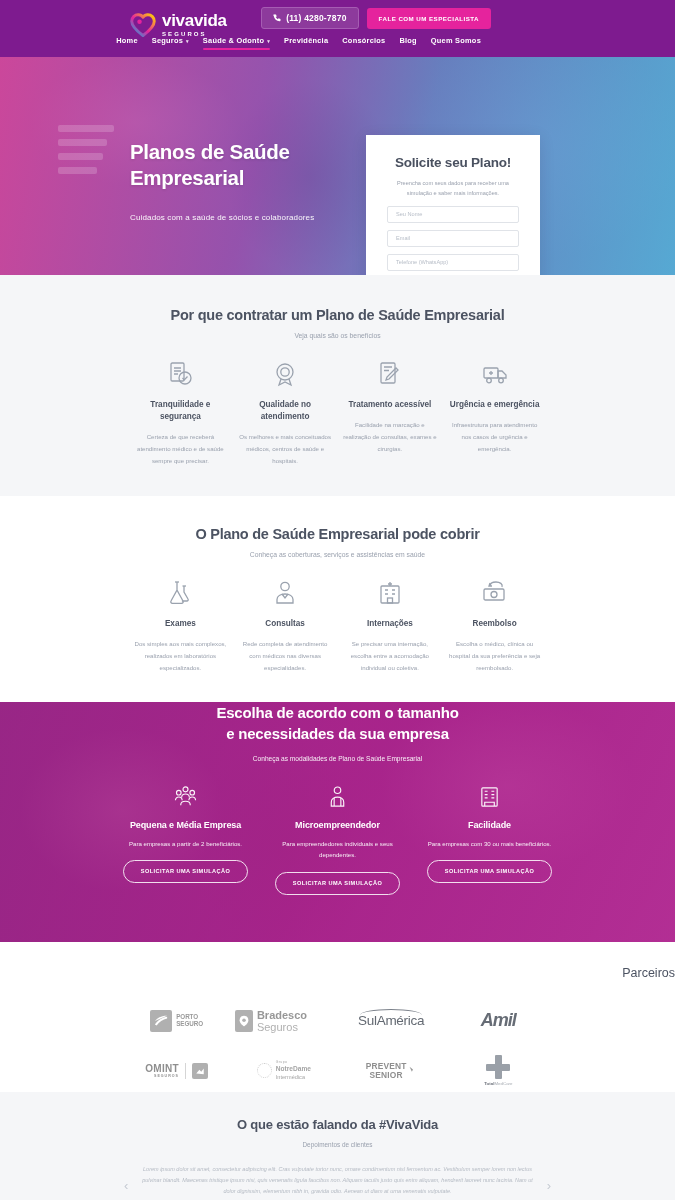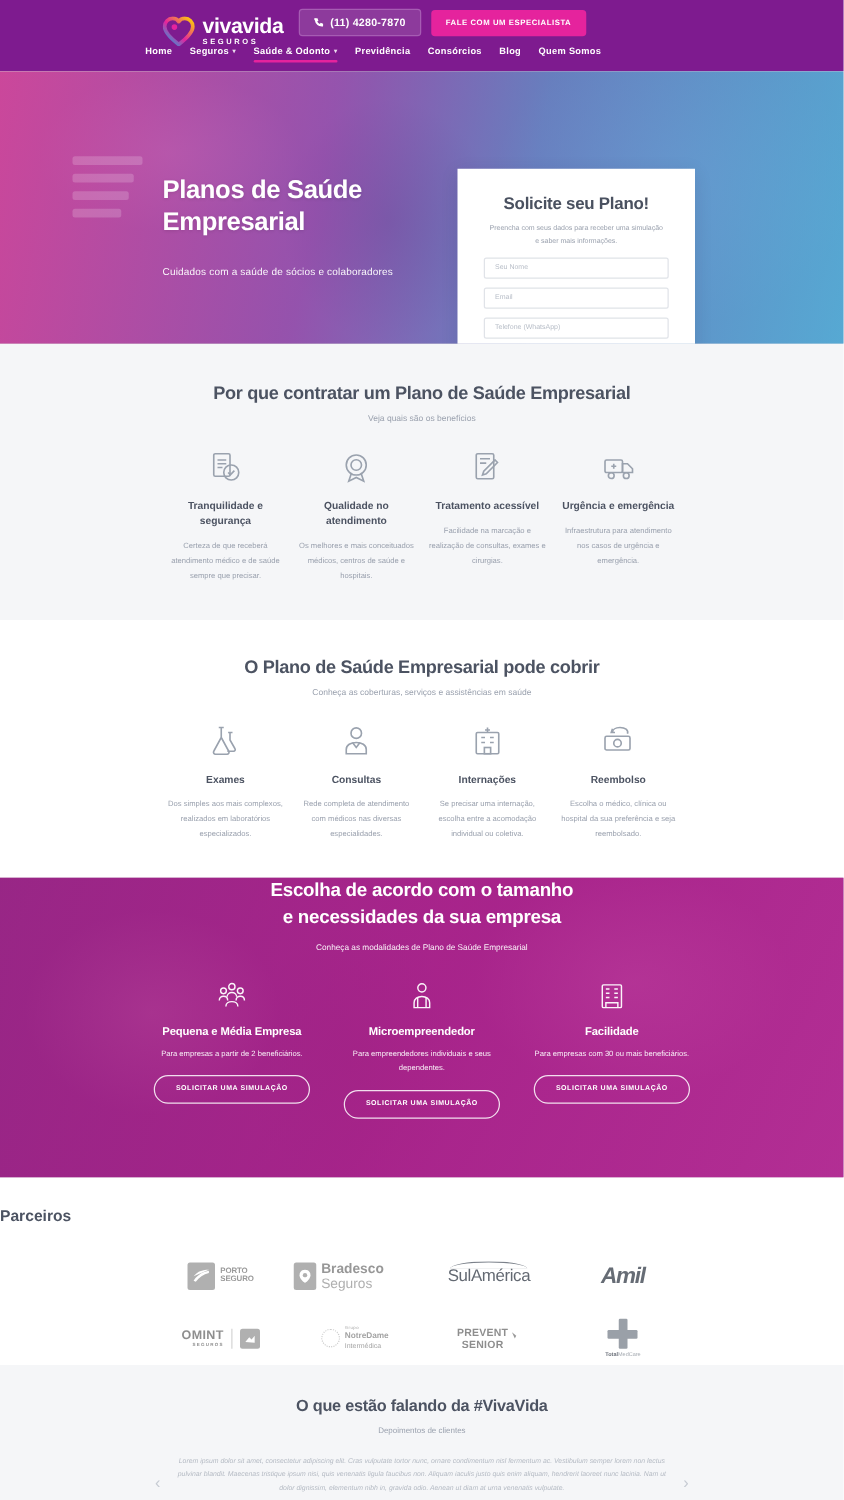--- a/index.html
+++ b/index.html
@@ -6,21 +6,21 @@
   body{width:675px;height:1200px;font-family:"Liberation Sans",sans-serif;background:#fff;overflow:hidden;color:#5b6270}
 
   
   .header{height:57px;background:#7e1b8f;position:relative;display:flex;align-items:flex-start;}
   .hdr-inner{width:611px;position:relative;height:57px}
   .logo{position:absolute;left:130px;top:12px;display:flex;align-items:center;gap:6px}
   .logo-mark{width:26px;height:24px}
   .logo-txt{display:flex;flex-direction:column;line-height:1}
   .logo-name{font-size:17px;font-weight:bold;color:#fff;letter-spacing:-.3px}
   .logo-sub{font-size:6px;color:#fff;letter-spacing:2.1px;margin-top:2px;font-weight:bold}
-  .hdr-right{position:absolute;right:142px;top:7px;display:flex;gap:8px;align-items:center}
+  .hdr-right{position:absolute;right:120px;top:7px;display:flex;gap:8px;align-items:center}
   .phone-btn{background:#8d3a9c;border:1px solid #a65cb3;border-radius:3px;color:#fff;font-size:8.5px;font-weight:bold;
              padding:5px 11px;display:flex;align-items:center;gap:5px;letter-spacing:.2px;cursor:pointer}
   .phone-btn svg{width:8px;height:8px;fill:#fff}
   .spec-btn{background:#e5239d;border-radius:3px;color:#fff;font-size:6.2px;font-weight:bold;padding:7px 12px;
             letter-spacing:.45px;cursor:pointer;border:none}
   .nav{position:absolute;right:130px;top:36px;display:flex;gap:14px;align-items:center}
   .nav-item{color:#fff;font-size:7.4px;font-weight:bold;letter-spacing:.25px;cursor:pointer;position:relative;
             padding-bottom:5px;display:flex;align-items:center;gap:3px;white-space:nowrap}
   .nav-item .caret{font-size:5px;opacity:.85}
   .nav-item.active::after{content:"";position:absolute;left:0;right:0;bottom:0;height:2px;background:#e5239d;border-radius:2px}
@@ -39,21 +39,21 @@
   .hero-lines i{display:block;height:7px;background:#fff;border-radius:2px;margin-bottom:7px;opacity:.55}
   .hero-lines i:nth-child(2){width:88%}
   .hero-lines i:nth-child(3){width:80%}
   .hero-lines i:nth-child(4){width:70%}
   .hero-copy{position:absolute;left:130px;top:82px;color:#fff}
   .hero-title{font-size:20.5px;font-weight:bold;line-height:1.28;letter-spacing:-.3px;
               text-shadow:0 1px 3px rgba(0,0,0,.12)}
   .hero-sub{font-size:8px;margin-top:22px;letter-spacing:.15px;opacity:.95}
 
   
-  .form-card{position:absolute;left:366px;top:78px;width:190px;background:#fff;padding:20px 21px 24px;
+  .form-card{position:absolute;left:366px;top:78px;width:174px;background:#fff;padding:20px 21px 24px;
              box-shadow:0 3px 14px rgba(40,20,60,.13);z-index:5}
   .form-title{font-size:13.5px;font-weight:bold;color:#4a5160;text-align:center;letter-spacing:-.2px}
   .form-desc{font-size:5.6px;color:#9aa1ae;text-align:center;line-height:1.75;margin-top:9px;padding:0 4px}
   .fld{width:100%;height:17px;border:1px solid #e0e3e8;border-radius:2px;margin-top:7px;background:#fff;
        font-size:5.6px;color:#b7bdc7;padding:0 8px;font-family:inherit;display:flex;align-items:center;cursor:text}
 
   
   .sec{padding:0 0;}
   .sec-gray{background:#f5f6f8}
   .sec-white{background:#fff}
@@ -83,21 +83,21 @@
   .plan{width:152px;text-align:center;padding:0 10px}
   .plan-ico{height:28px;display:flex;align-items:center;justify-content:center;margin-bottom:9px}
   .plan-ico svg{width:23px;height:23px;stroke:#fff;fill:none;stroke-width:1.2;opacity:.95}
   .plan-t{font-size:9px;font-weight:bold;letter-spacing:-.1px}
   .plan-d{font-size:6.1px;line-height:1.95;margin-top:8px;opacity:.92}
   .plan-btn{display:inline-block;margin-top:11px;border:1px solid rgba(255,255,255,.85);border-radius:12px;
             padding:6px 17px;font-size:5.6px;font-weight:bold;letter-spacing:.45px;line-height:1.55;color:#fff;cursor:pointer;background:transparent}
 
   
   .partners{background:#fff;padding-top:24px}
-  .p-title{text-align:left;font-size:12.5px;font-weight:bold;color:#4c5362}
+  .p-title{text-align:right;font-size:12.5px;font-weight:normal;color:#4c5362}
   .p-row{display:flex;justify-content:center;align-items:center;gap:10px;margin-top:20px;padding:0 128px}
   .p-cell{flex:1;display:flex;align-items:center;justify-content:center;height:42px}
   .p-logo{display:flex;align-items:center;gap:4px;filter:grayscale(1);opacity:.72}
   .p-sq{width:22px;height:22px;background:#8e9299;border-radius:2px;display:flex;align-items:center;justify-content:center}
   .p-sq svg{width:14px;height:14px;fill:#fff}
   .pl-porto{font-size:6.3px;font-weight:bold;color:#6e737c;line-height:1.05;letter-spacing:-.1px}
   .pl-brad{font-size:11px;font-weight:bold;color:#6b7079}
   .pl-brad span{font-weight:normal;color:#8d9199}
   .pl-sul{font-size:13.5px;color:#636972;letter-spacing:-.3px;position:relative}
   .pl-sul::before{content:"";position:absolute;left:2px;right:2px;top:-4px;height:5px;

